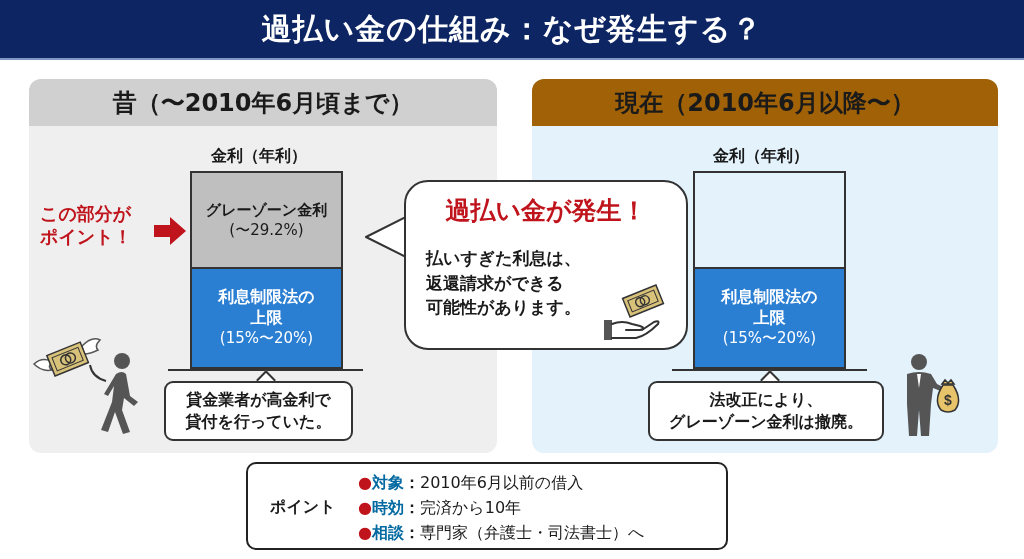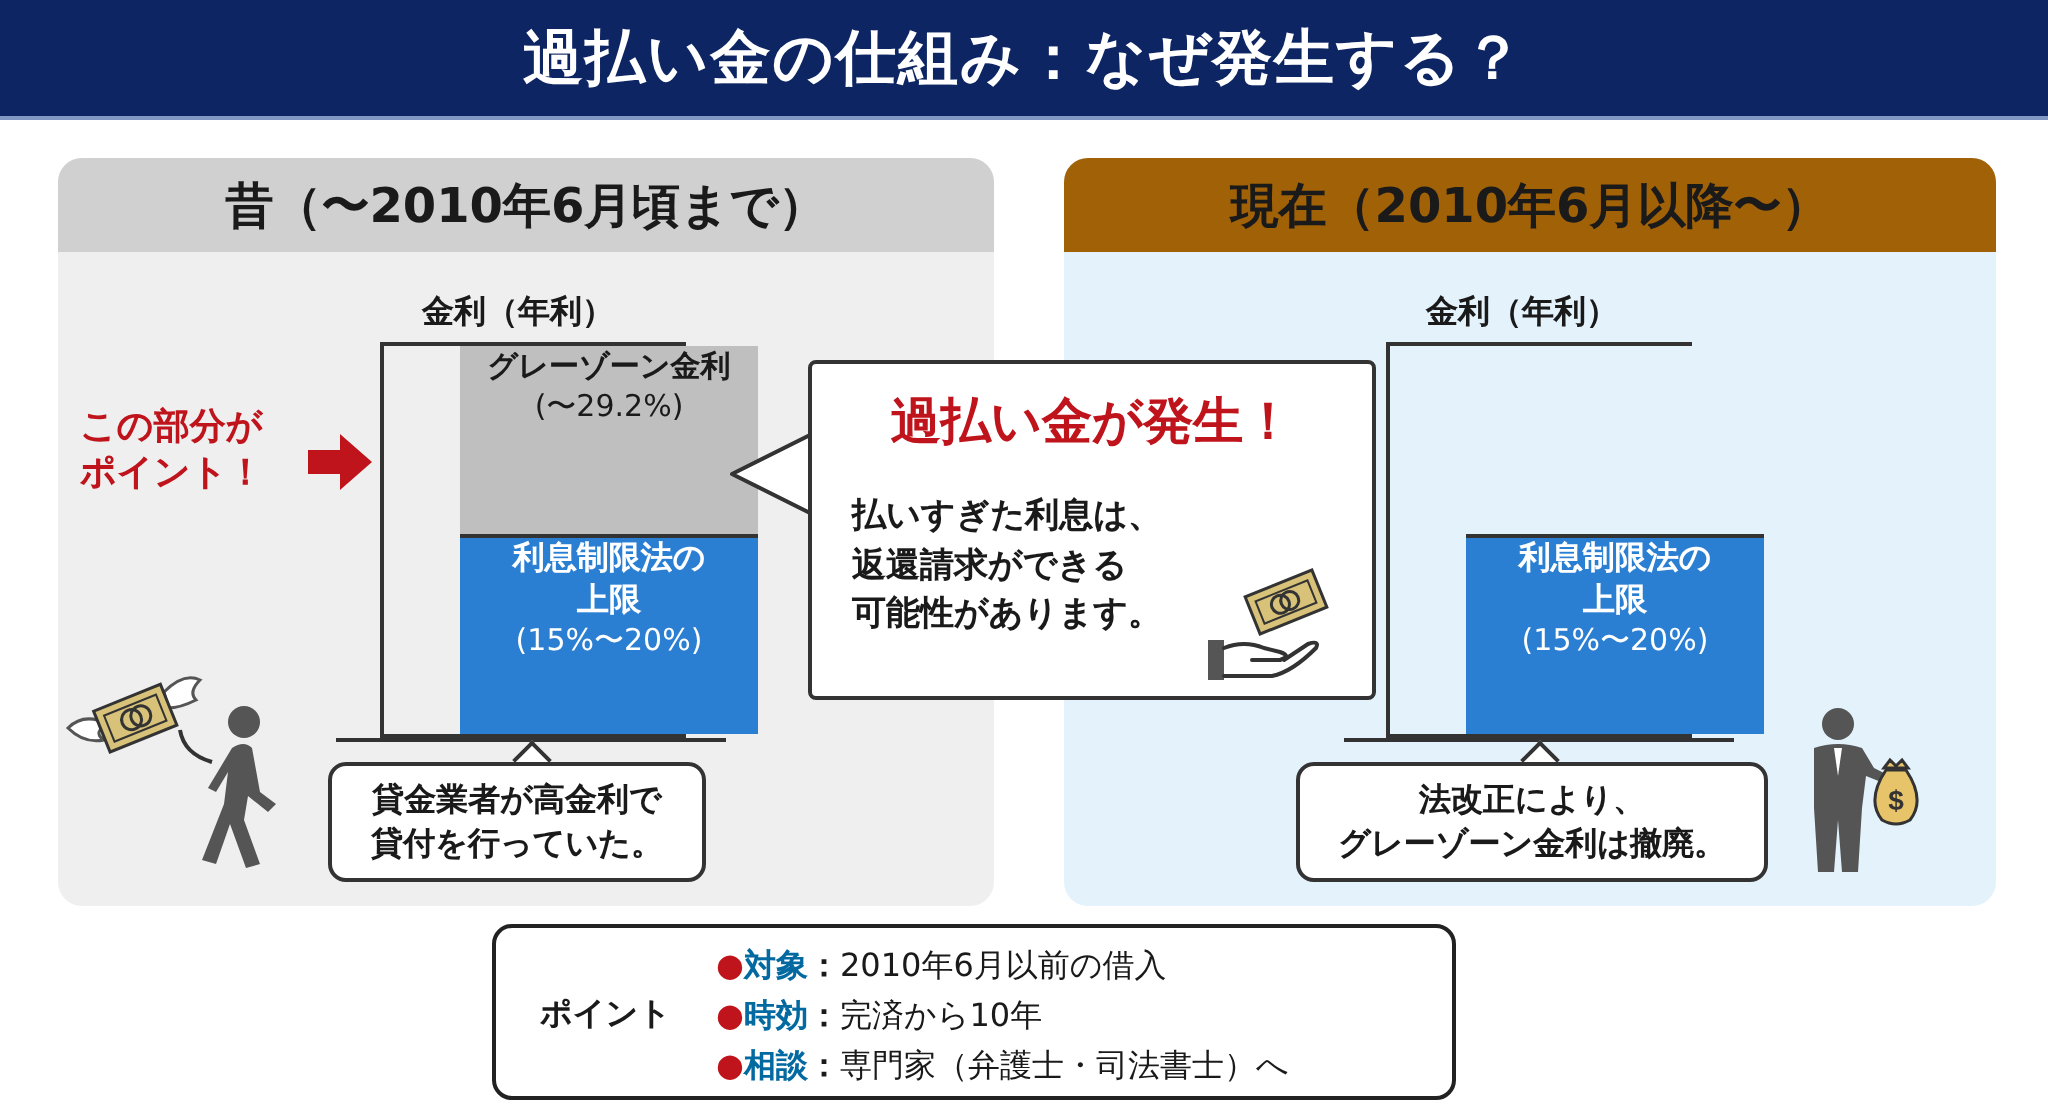--- a/index.html
+++ b/index.html
@@ -12,36 +12,36 @@
   .panel { position: absolute; top: 79px; height: 374px; border-radius: 12px; overflow: hidden; }
   .panel-left { left: 29px; width: 468px; background: #efefef; }
   .panel-right { left: 532px; width: 466px; background: #e3f2fb; }
   .panel-head { height: 47px; display: flex; align-items: center; justify-content: center; font-size: 24px; font-weight: bold; color: #1a1a1a; }
   .panel-left .panel-head { background: #d0d0d0; }
   .panel-right .panel-head { background: #a16207; }
 
   .axis-label { position: absolute; font-size: 16px; font-weight: bold; color: #1a1a1a; white-space: nowrap; }
 
   .bar { position: absolute; width: 153px; border: 2px solid #333; }
-  .bar-seg { position: absolute; left: 0; width: 100%; display: flex; flex-direction: column; align-items: center; text-align: center; margin-left: 38px; }
+  .bar-seg { position: absolute; left: 0; width: 100%; display: flex; flex-direction: column; align-items: center; justify-content: center; text-align: center; }
   .seg-gray { background: #bfbfbf; color: #1a1a1a; font-size: 15px; font-weight: bold; line-height: 1.35; }
   .seg-gray .sub { font-weight: normal; font-size: 15px; }
   .seg-empty { background: #e3f2fb; }
   .seg-blue { background: #2b7fd3; color: #ffffff; font-size: 16px; font-weight: bold; line-height: 1.3; border-top: 2px solid #333; }
   .seg-blue .sub { font-weight: normal; font-size: 15px; }
 
   .baseline { position: absolute; height: 2px; background: #333; }
 
   .callout { position: absolute; background: #fff; border: 2px solid #333; border-radius: 9px; text-align: center; font-size: 16px; font-weight: bold; line-height: 1.35; display: flex; flex-direction: column; justify-content: center; }
   .callout-tail { position: absolute; width: 14px; height: 14px; background: #fff; border-left: 2px solid #333; border-top: 2px solid #333; transform: rotate(45deg); }
 
   .red-label { position: absolute; color: #c0141c; font-size: 18px; font-weight: bold; line-height: 1.3; text-align: left; }
   .red-arrow { position: absolute; }
 
-  .big-bubble { position: absolute; left: 404px; top: 180px; width: 284px; height: 170px; background: #fff; border: 2px solid #333; border-radius: 4px; }
+  .big-bubble { position: absolute; left: 404px; top: 180px; width: 284px; height: 170px; background: #fff; border: 2px solid #333; border-radius: 24px; }
   .big-bubble-title { position: absolute; left: 0; right: 0; top: 12px; text-align: center; color: #c0141c; font-size: 25px; font-weight: bold; }
   .big-bubble-body { position: absolute; left: 20px; top: 64px; font-size: 17px; font-weight: bold; line-height: 1.45; color: #1a1a1a; }
 
   .points-box { position: absolute; left: 246px; top: 462px; width: 482px; height: 88px; background: #fff; border: 2px solid #222; border-radius: 10px; }
   .points-label { position: absolute; left: 22px; top: 33px; font-size: 16px; font-weight: bold; }
   .points-list { position: absolute; left: 110px; top: 6px; font-size: 16px; line-height: 25px; }
   .point-key { color: #0369a1; font-weight: bold; }
   .point-dot { color: #c0141c; }
   .point-colon { font-weight: bold; color: #1a1a1a; }
 

